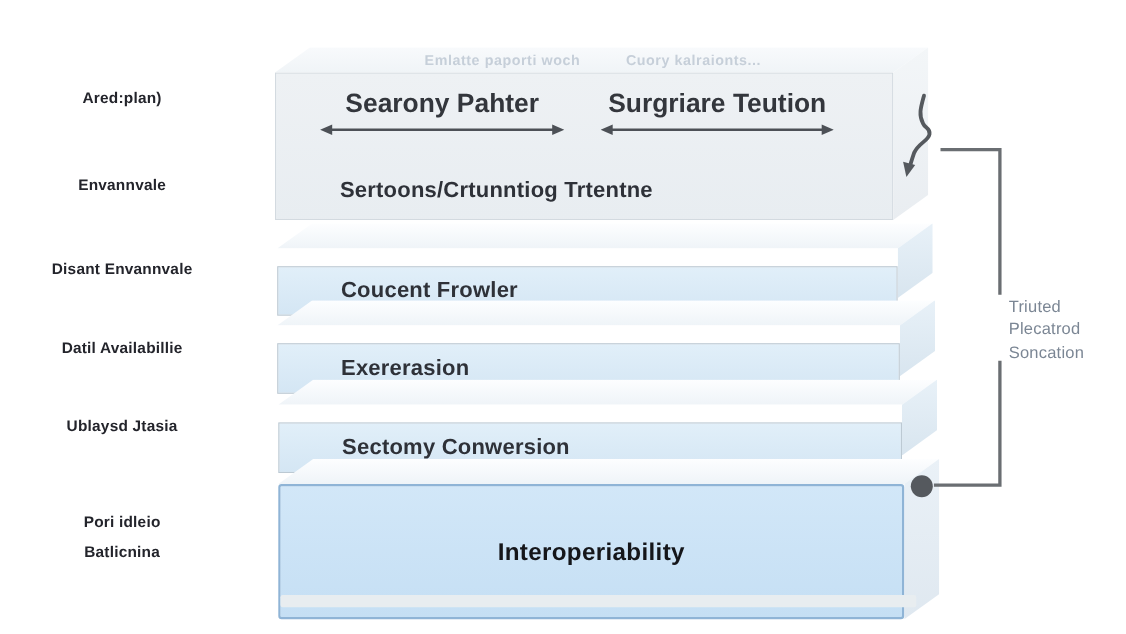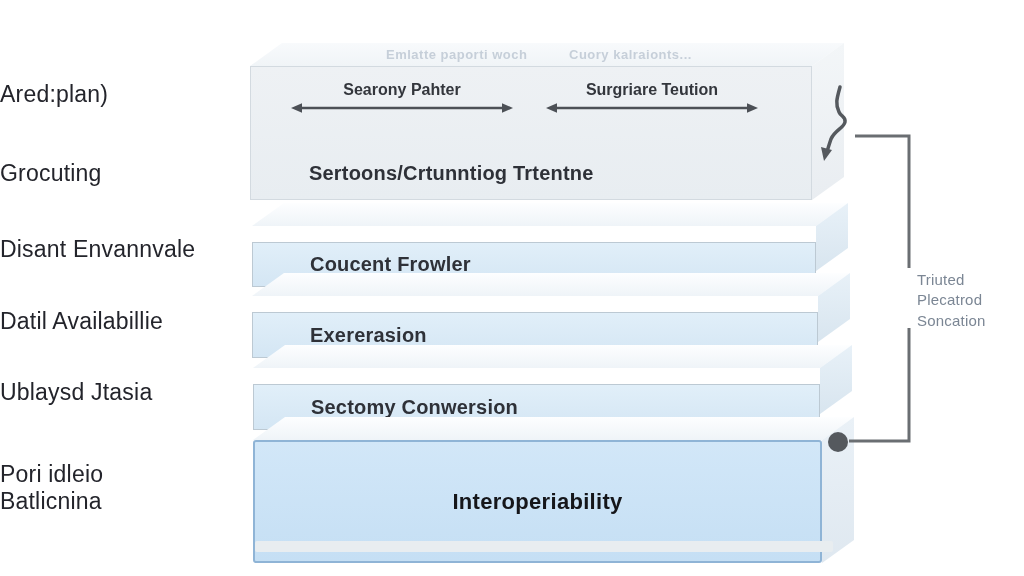--- a/index.html
+++ b/index.html
@@ -5,22 +5,22 @@
   html,body{margin:0;padding:0;background:#ffffff;}
   .canvas{
     position:relative;width:1024px;height:576px;overflow:hidden;
     background:#ffffff;
     font-family:"Liberation Sans","DejaVu Sans",sans-serif;
     color:var(--label-text,#23242b);
   }
 
   
   .left-label{
-    position:absolute;left:0;right:802px;text-align:left;
-    font-size:23px;font-weight:400;color:var(--label-text,#23242b);
+    position:absolute;left:0;right:802px;text-align:center;
+    font-size:14px;font-weight:700;color:var(--label-text,#23242b);
     letter-spacing:.2px;white-space:nowrap;
   }
   .ll0{top:81px;}
   .ll1{top:160px;}
   .ll2{top:236px;}
   .ll3{top:308px;}
   .ll4{top:379px;}
   .ll5{top:461px;line-height:27px;}
 
   
@@ -77,21 +77,21 @@
   
   .ghost{
     position:absolute;top:-20px;font-size:13px;font-weight:600;
     color:var(--ghost-text,#c6cfd9);letter-spacing:.5px;white-space:nowrap;
   }
   .g1{left:135px;}
   .g2{left:318px;}
   .arrow-group{position:absolute;top:14px;display:flex;flex-direction:column;align-items:center;gap:3px;}
   .ga{left:40px;width:222px;}
   .gb{left:295px;width:212px;}
-  .arrow-label{font-size:16px;font-weight:600;color:#33363c;white-space:nowrap;}
+  .arrow-label{font-size:24px;font-weight:600;color:#33363c;white-space:nowrap;}
   .darrow{width:100%;height:12px;display:block;}
   .l1-caption{
     position:absolute;left:58px;bottom:14px;
     font-size:20px;font-weight:600;color:#2e3138;white-space:nowrap;letter-spacing:.2px;
   }
 
   
   .base-lip{
     position:absolute;left:255px;top:541px;width:578px;height:11px;
     background:#e8edf0;border-radius:2px;
@@ -107,21 +107,21 @@
     font-size:15px;line-height:1.35;color:var(--note-text,#7b8694);
     letter-spacing:.2px;
   }
 </style>
 </head>
 <body>
 
 <div class="canvas">
 
   <div class="left-label ll0">Ared:plan)</div>
-  <div class="left-label ll1">Grocuting</div>
+  <div class="left-label ll1">Envannvale</div>
   <div class="left-label ll2">Disant Envannvale</div>
   <div class="left-label ll3">Datil Availabillie</div>
   <div class="left-label ll4">Ublaysd Jtasia</div>
   <div class="left-label ll5">
     <div>Pori idleio</div>
     <div>Batlicnina</div>
   </div>
 
   <div class="slab l1">
     <div class="face-top"></div>

